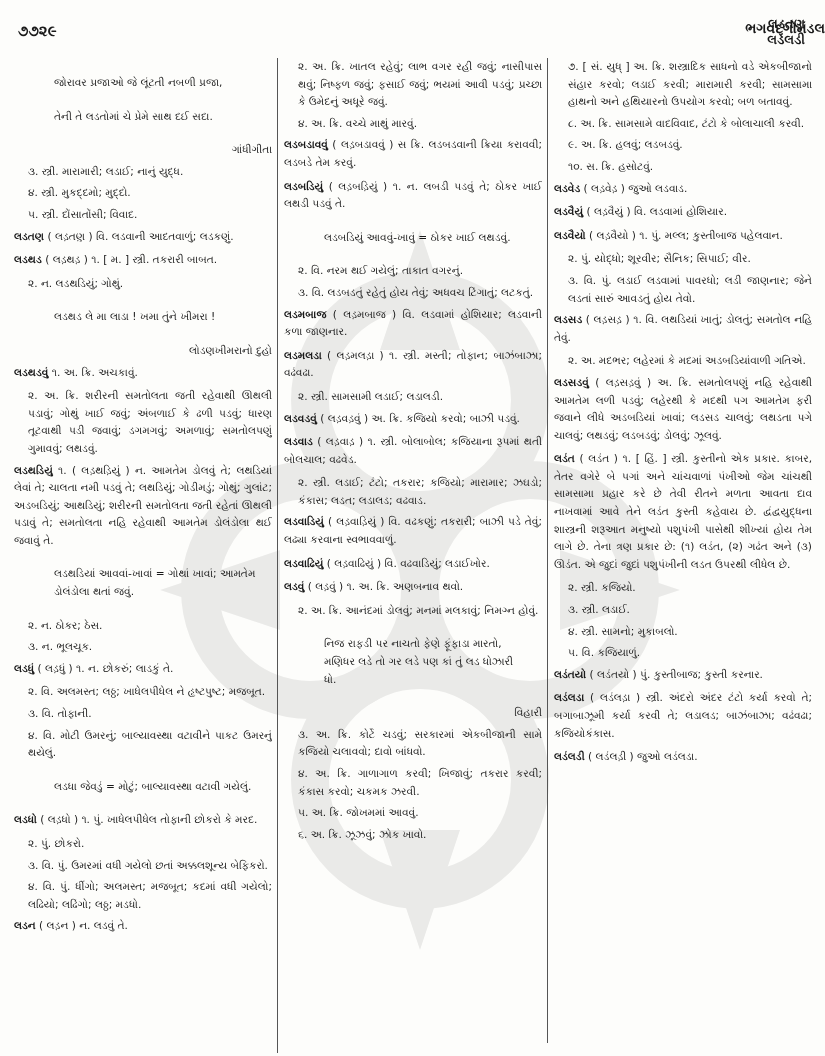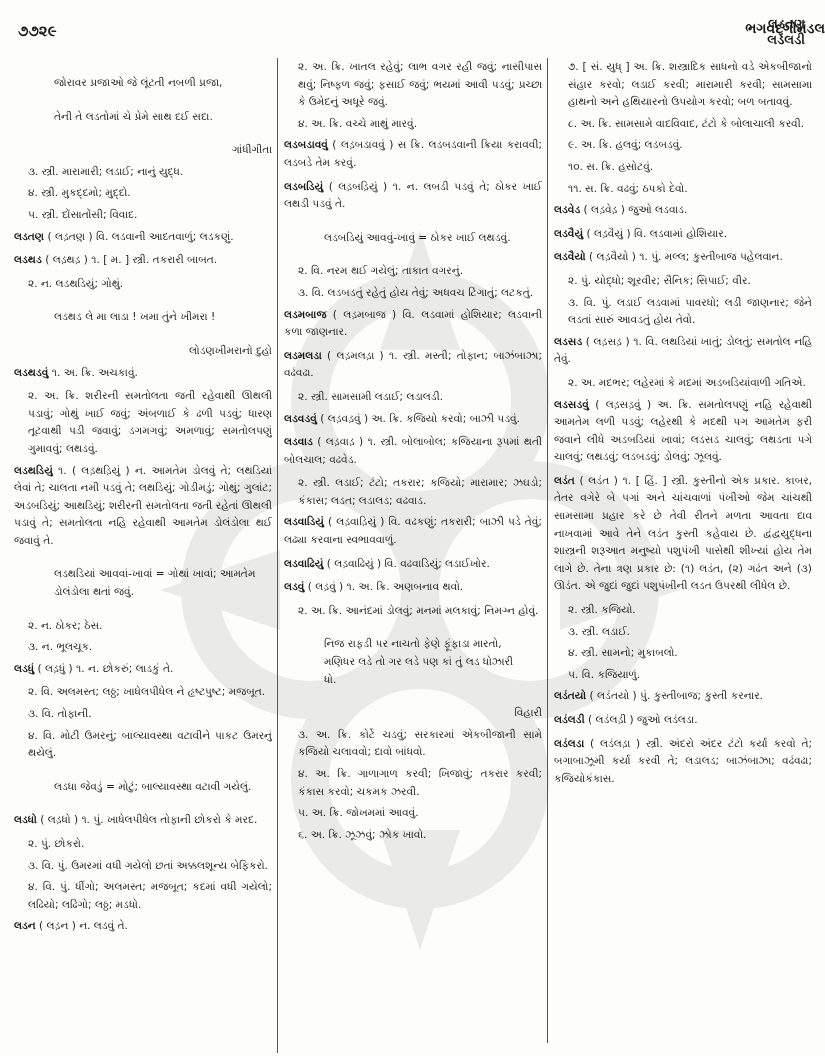--- a/index.html
+++ b/index.html
@@ -115,30 +115,29 @@
     <p class="sense">૩. અ. ક્રિ. કોર્ટે ચડવું; સરકારમાં એકબીજાની સામે કજિયો ચલાવવો; દાવો બાંધવો.</p>
     <p class="sense">૪. અ. ક્રિ. ગાળાગાળ કરવી; ખિજાવું; તકરાર કરવી; કંકાસ કરવો; ચકમક ઝરવી.</p>
     <p class="sense">૫. અ. ક્રિ. જોખમમાં આવવું.</p>
     <p class="sense">૬. અ. ક્રિ. ઝૂઝવું; ઝોક ખાવો.</p>
   </div>
 <div class="col col3">
     <p class="sense">૭. [ સં. યુધ્ ] અ. ક્રિ. શસ્ત્રાદિક સાધનો વડે એકબીજાનો સંહાર કરવો; લડાઈ કરવી; મારામારી કરવી; સામસામા હાથનો અને હથિયારનો ઉપયોગ કરવો; બળ બતાવવું.</p>
     <p class="sense">૮. અ. ક્રિ. સામસામે વાદવિવાદ, ટંટો કે બોલાચાલી કરવી.</p>
     <p class="sense">૯. અ. ક્રિ. હલવું; લડબડવું.</p>
     <p class="sense">૧૦. સ. ક્રિ. હસોટવું.</p>
-    <p class="sense">૧૧. સ. ક્રિ. વઢવું; ઠપકો દેવો.</p>
     <p class="entry"><span class="hw">લડવેડ</span><span> ( લડ઼વેડ઼ ) જુઓ લડવાડ.</span></p>
     <p class="entry"><span class="hw">લડવૈયું</span><span> ( લડ઼વૈયું ) વિ. લડવામાં હોશિયાર.</span></p>
     <p class="entry"><span class="hw">લડવૈયો</span><span> ( લડ઼વૈયો ) ૧. પું. મલ્લ; કુસ્તીબાજ પહેલવાન.</span></p>
     <p class="sense">૨. પું. યોદ્ધો; શૂરવીર; સૈનિક; સિપાઈ; વીર.</p>
     <p class="sense">૩. વિ. પું. લડાઈ લડવામાં પાવરધો; લડી જાણનાર; જેને લડતાં સારું આવડતું હોય તેવો.</p>
     <p class="entry"><span class="hw">લડસડ</span><span> ( લડ઼સડ઼ ) ૧. વિ. લથડિયાં ખાતું; ડોલતું; સમતોલ નહિ તેવું.</span></p>
     <p class="sense">૨. અ. મદભર; લહેરમાં કે મદમાં અડબડિયાંવાળી ગતિએ.</p>
     <p class="entry"><span class="hw">લડસડવું</span><span> ( લડ઼સડ઼વું ) અ. ક્રિ. સમતોલપણું નહિ રહેવાથી આમતેમ લળી પડવું; લહેરથી કે મદથી પગ આમતેમ ફરી જવાને લીધે અડબડિયાં ખાવાં; લડસડ ચાલવું; લથડતા પગે ચાલવું; લથડવું; લડબડવું; ડોલવું; ઝૂલવું.</span></p>
     <p class="entry"><span class="hw">લડંત</span><span> ( લડંત ) ૧. [ હિં. ] સ્ત્રી. કુસ્તીનો એક પ્રકાર. કાબર, તેતર વગેરે બે પગાં અને ચાંચવાળાં પંખીઓ જેમ ચાંચથી સામસામા પ્રહાર કરે છે તેવી રીતને મળતા આવતા દાવ નાખવામાં આવે તેને લડંત કુસ્તી કહેવાય છે. દ્વંદ્વયુદ્ધના શાસ્ત્રની શરૂઆત મનુષ્યો પશુપંખી પાસેથી શીખ્યાં હોય તેમ લાગે છે. તેના ત્રણ પ્રકાર છે: (૧) લડંત, (૨) ગઢંત અને (૩) ઊડંત. એ જુદાં જુદાં પશુપંખીની લડત ઉપરથી લીધેલ છે.</span></p>
     <p class="sense">૨. સ્ત્રી. કજિયો.</p>
     <p class="sense">૩. સ્ત્રી. લડાઈ.</p>
     <p class="sense">૪. સ્ત્રી. સામનો; મુકાબલો.</p>
     <p class="sense">૫. વિ. કજિયાળું.</p>
     <p class="entry"><span class="hw">લડંતયો</span><span> ( લડંતયો ) પું. કુસ્તીબાજ; કુસ્તી કરનાર.</span></p>
+    <p class="entry"><span class="hw">લડંલડા</span><span> ( લડંલડ઼ા ) સ્ત્રી. અંદરો અંદર ટંટો કર્યા કરવો તે; બગાબાઝૂમી કર્યા કરવી તે; લડાલડ; બાઝંબાઝા; વઢંવઢા; કજિયોકંકાસ.</span></p>
     <p class="entry"><span class="hw">લડંલડી</span><span> ( લડંલડ઼ી ) જુઓ લડંલડા.</span></p>
-    <p class="entry"><span class="hw">લડંલડા</span><span> ( લડંલડ઼ા ) સ્ત્રી. અંદરો અંદર ટંટો કર્યા કરવો તે; બગાબાઝૂમી કર્યા કરવી તે; લડાલડ; બાઝંબાઝા; વઢંવઢા; કજિયોકંકાસ.</span></p>
   </div>
 
 </body></html>

